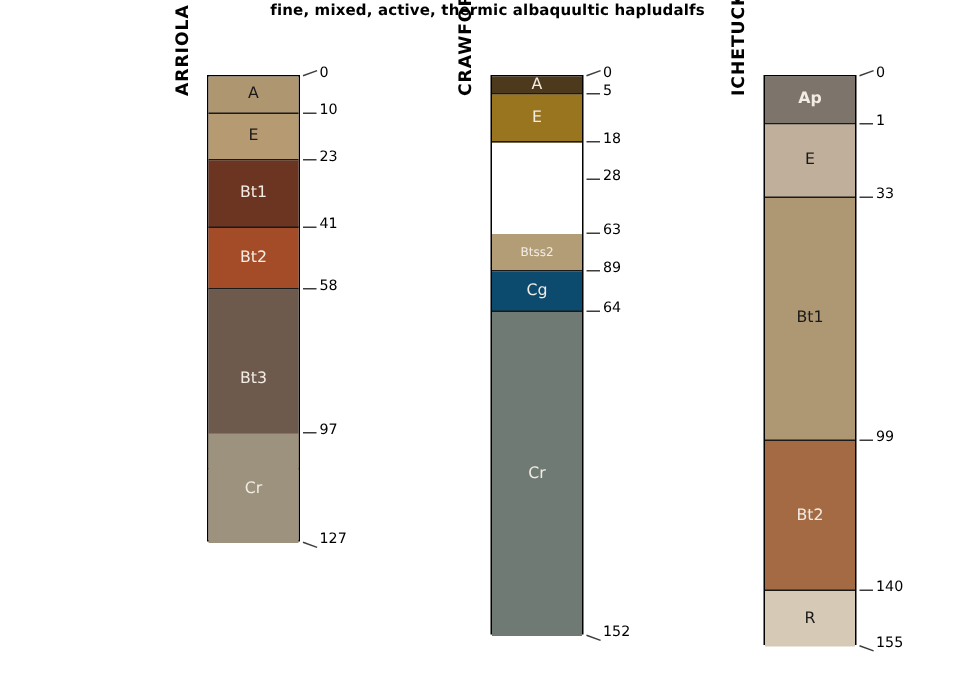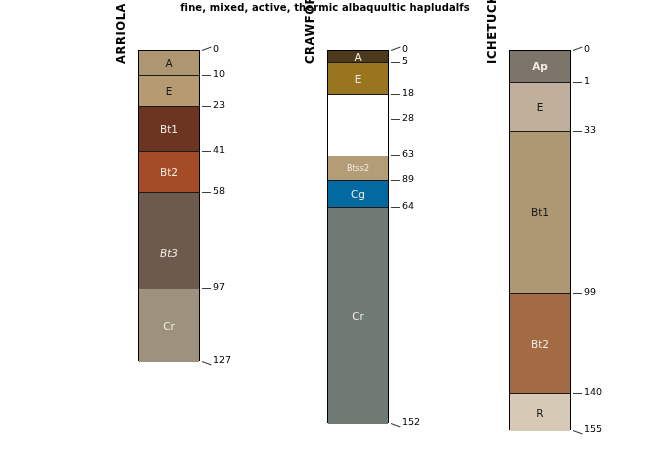--- a/index.html
+++ b/index.html
@@ -135,21 +135,21 @@
           </div>
           <div class="horizon" style="top: 24.52px; height: 31.876px; background: rgb(182, 154, 113);">
             <div class="horizon-label" style="color: rgb(26, 26, 26);">E</div>
           </div>
           <div class="horizon" style="top: 56.396px; height: 44.136px; background: rgb(107, 53, 34);">
             <div class="horizon-label" style="color: rgb(242, 236, 228);">Bt1</div>
           </div>
           <div class="horizon" style="top: 100.532px; height: 41.684px; background: rgb(164, 76, 39);">
             <div class="horizon-label" style="color: rgb(242, 236, 228);">Bt2</div>
           </div>
-          <div class="horizon" style="top: 142.216px; height: 120px; background: rgb(109, 90, 76); font-style: italic;">
+          <div class="horizon" style="top: 142.216px; height: 120px; background: rgb(109, 90, 76);">
             <div class="horizon-label" style="color: rgb(242, 236, 228);">Bt3</div>
           </div>
           <div class="horizon" style="top: 237.844px; height: 73.56px; background: rgb(157, 146, 125); border-bottom: none;">
             <div class="horizon-label" style="color: rgb(242, 236, 228);">Cr</div>
           </div>
         </div>
         <div class="depth-axis" style="left: 64px;">
           <div class="depth-mark" style="top: 50px;">
             <div class="depth-tick slanted" style="transform: rotate(-20deg); background: rgb(61, 61, 61);"></div>
             <div class="depth-value">0</div>
@@ -185,21 +185,21 @@
         <div class="column" style="left: 0px; top: 50px; width: 62px; height: 372.704px;">
           <div class="horizon" style="top: 0px; height: 12.26px; background: rgb(77, 58, 29);">
             <div class="horizon-label" style="color: rgb(242, 236, 228);">A</div>
           </div>
           <div class="horizon" style="top: 12.26px; height: 31.876px; background: rgb(152, 117, 30);">
             <div class="horizon-label" style="color: rgb(242, 236, 228);">E</div>
           </div>
           <div class="horizon" style="top: 105.436px; height: 24.52px; background: rgb(179, 157, 119);">
             <div class="horizon-label small" style="color: rgb(242, 236, 228);">Btss2</div>
           </div>
-          <div class="horizon" style="top: 129.956px; height: 26.972px; background: #0369a1;">
+          <div class="horizon" style="top: 129.956px; height: 26.972px; background: #0c4a6e;">
             <div class="horizon-label" style="color: rgb(242, 236, 228);">Cg</div>
           </div>
           <div class="horizon" style="top: 156.928px; height: 215.776px; background: rgb(111, 122, 116); border-bottom: none;">
             <div class="horizon-label" style="color: rgb(242, 236, 228);">Cr</div>
           </div>
         </div>
         <div class="depth-axis" style="left: 64px;">
           <div class="depth-mark" style="top: 50px;">
             <div class="depth-tick slanted" style="transform: rotate(-20deg); background: rgb(61, 61, 61);"></div>
             <div class="depth-value">0</div>

